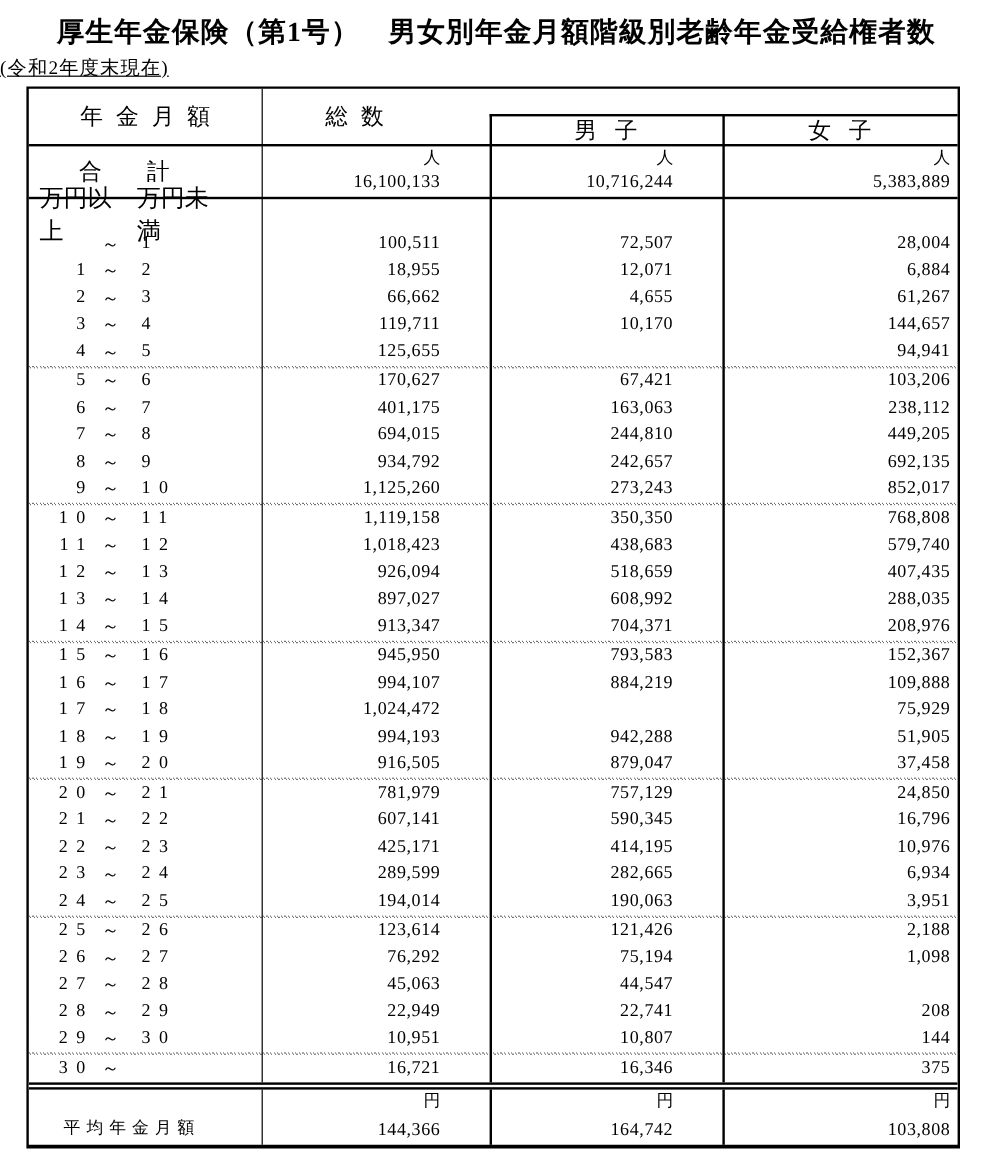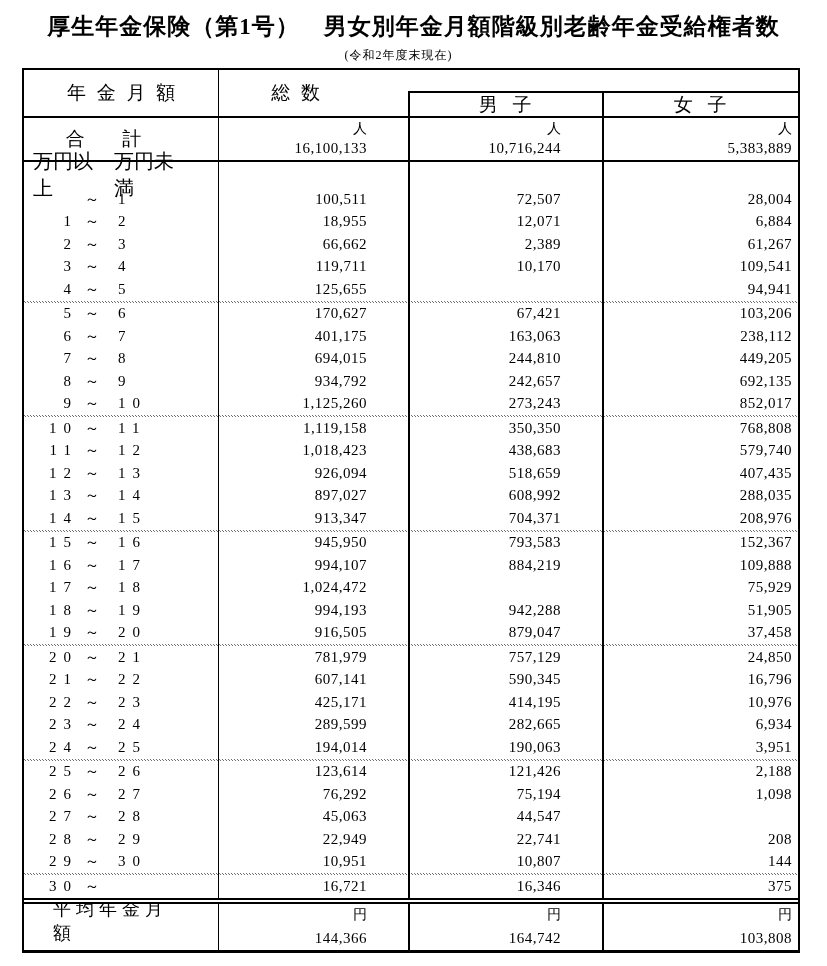--- a/index.html
+++ b/index.html
@@ -13,26 +13,27 @@
   }
   .title {
     padding-top: 11px;
     text-align: center;
     font-size: 23px;
     font-weight: bold;
     letter-spacing: 1px;
     white-space: pre;
   }
   .subtitle {
-    text-align: center;
+    text-align: left;
     padding-right: 30px;
     margin-top: 5px;
     margin-bottom: 4px;
-    font-size: 12px;
+    font-size: 16px;
     letter-spacing: 1px;
+    text-decoration: underline;
   }
   .tbl {
     margin-left: 22px;
     width: 778px;
     border: 2px solid #000;
     border-bottom-width: 3px;
     position: relative;
     background: #fff;
   }
   
@@ -117,21 +118,21 @@
     border-bottom: 2px solid #000;
     background: #fff;
     position: relative; z-index: 6;
   }
 
   
   .avg-row { height: 46px; }
   .avg-label {
     display: flex; align-items: flex-end;
     padding: 0 0 5px 29px;
-    font-size: 18px; letter-spacing: 5px;
+    font-size: 14px; letter-spacing: 5px;
   }
 </style>
 </head>
 <body>
 
 <div class="title">厚生年金保険（第1号）　男女別年金月額階級別老齢年金受給権者数</div>
 <div class="subtitle">(令和2年度末現在)</div>
 
 <div class="tbl">
   <div class="vline v0"></div>
@@ -211,41 +212,41 @@
   <div class="row data-row">
     <div class="c0 range">
       <span class="lo">2</span>
       <span class="tilde">～</span>
       <span class="hi">3</span>
     </div>
     <div class="c-total ncell">
           <span class="num n-total">66,662</span>
         </div>
     <div class="c-male ncell">
-          <span class="num n-male">2,389</span>
+          <span class="num n-male">4,655</span>
         </div>
     <div class="c-female ncell">
           <span class="num n-female">61,267</span>
         </div>
   </div>
 
   <div class="row data-row">
     <div class="c0 range">
       <span class="lo">3</span>
       <span class="tilde">～</span>
       <span class="hi">4</span>
     </div>
     <div class="c-total ncell">
           <span class="num n-total">119,711</span>
         </div>
     <div class="c-male ncell">
           <span class="num n-male">10,170</span>
         </div>
     <div class="c-female ncell">
-          <span class="num n-female">109,541</span>
+          <span class="num n-female">144,657</span>
         </div>
   </div>
 
   <div class="row data-row">
     <div class="c0 range">
       <span class="lo">4</span>
       <span class="tilde">～</span>
       <span class="hi">5</span>
     </div>
     <div class="c-total ncell">

